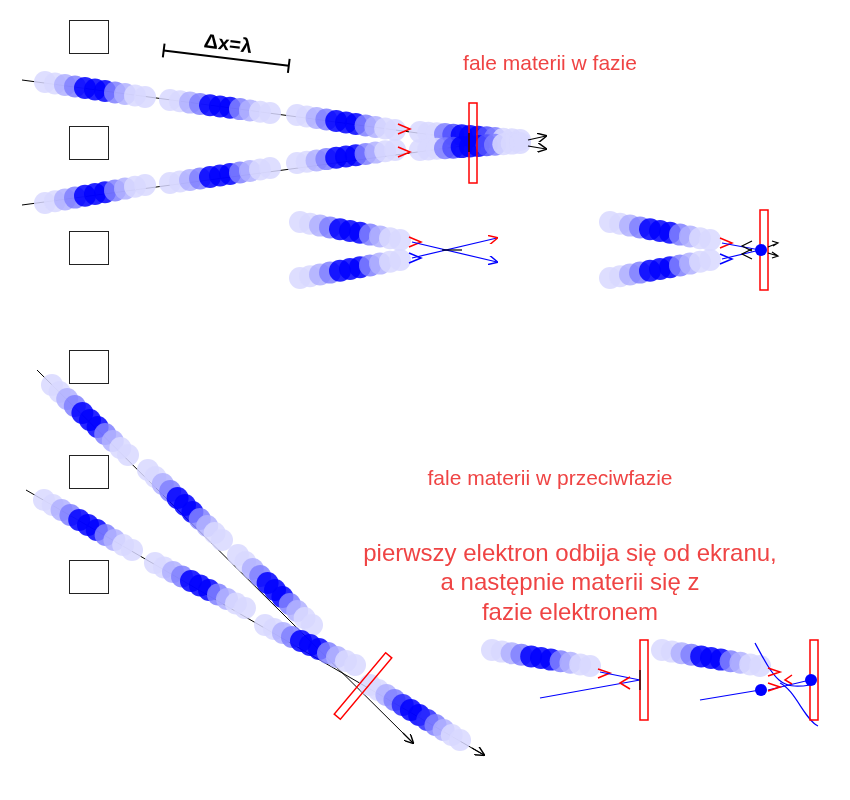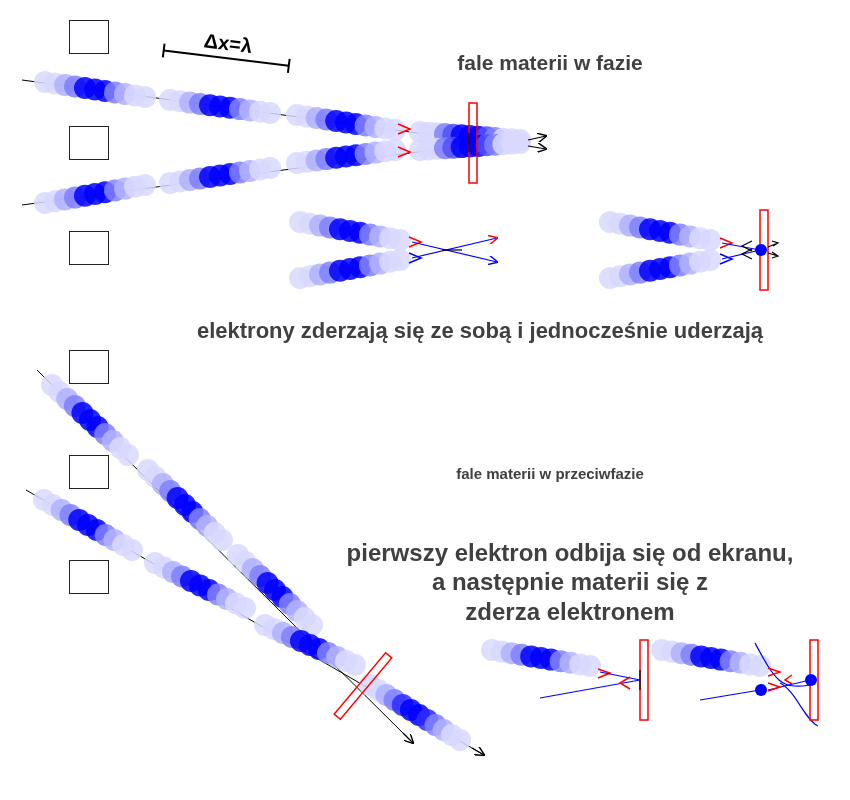--- a/index.html
+++ b/index.html
@@ -1,21 +1,21 @@
 <!DOCTYPE html>
 <html><head>
   <meta charset="utf-8">
   <style>
     html, body { margin: 0; padding: 0; background: #ffffff; }
     body { width: 850px; height: 800px; position: relative; overflow: hidden;
            font-family: "Liberation Sans", sans-serif; }
     #stage { position: absolute; left: 0; top: 0; width: 850px; height: 800px; }
     .checkbox { position: absolute; width: 40px; height: 34px; border: 1.5px solid #222;
                 background: #fff; box-sizing: border-box; cursor: pointer; }
-    .label { position: absolute; font-weight: bold; color: #404040; text-align: center;
+    .label { position: absolute; font-weight: normal; color: #ef4444; text-align: center;
              line-height: 1.22; white-space: nowrap; }
     .label-narrow { font-family: "Liberation Sans", sans-serif; font-stretch: condensed; }
   </style>
 </head>
 <body>
 
 <svg id="stage" viewBox="0 0 850 800" xmlns="http://www.w3.org/2000/svg">
   <defs>
     <marker id="ah-black" viewBox="0 0 10 10" refX="9" refY="5" markerWidth="8" markerHeight="8" orient="auto">
       <path d="M0,0 L10,5 L0,10" fill="none" stroke="#000" stroke-width="1.5"></path>
@@ -356,22 +356,21 @@
     <div class="checkbox" role="checkbox" aria-checked="false" style="left: 69px; top: 126px;"></div>
     <div class="checkbox" role="checkbox" aria-checked="false" style="left: 69px; top: 231px;"></div>
     <div class="checkbox" role="checkbox" aria-checked="false" style="left: 69px; top: 350px;"></div>
     <div class="checkbox" role="checkbox" aria-checked="false" style="left: 69px; top: 455px;"></div>
     <div class="checkbox" role="checkbox" aria-checked="false" style="left: 69px; top: 560px;"></div>
   </div>
 
 <div class="label" style="left:420px; top:50px; font-size:21px; width:260px;">fale materii w fazie</div>
 
 <div class="label label-narrow" style="left:110px; top:318px; font-size:22px; width:740px;">
-  <div>elektrony zderzają się ze sobą i jednocześnie uderzają</div>
 </div>
 
-<div class="label" style="left:340px; top:465px; font-size:15px; width:420px;">fale materii w przeciwfazie</div>
+<div class="label" style="left:340px; top:465px; font-size:21px; width:420px;">fale materii w przeciwfazie</div>
 
 <div class="label" style="left:300px; top:538px; font-size:24px; width:540px;">
   <div>pierwszy elektron odbija się od ekranu,</div>
   <div>a następnie materii się z</div>
-  <div>zderza elektronem</div>
+  <div>fazie elektronem</div>
 </div>
 
 </body></html>

